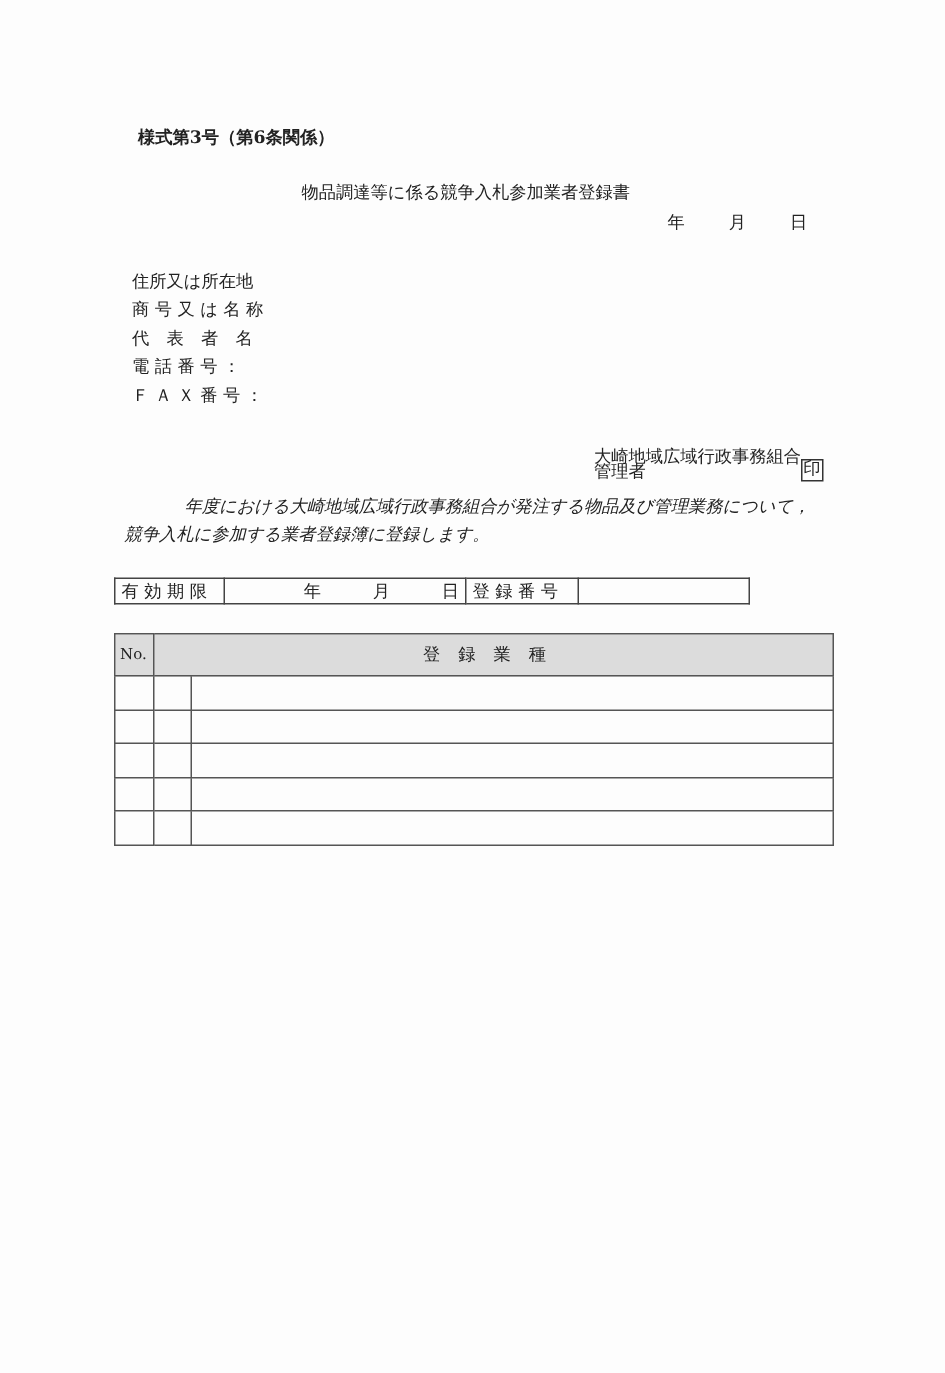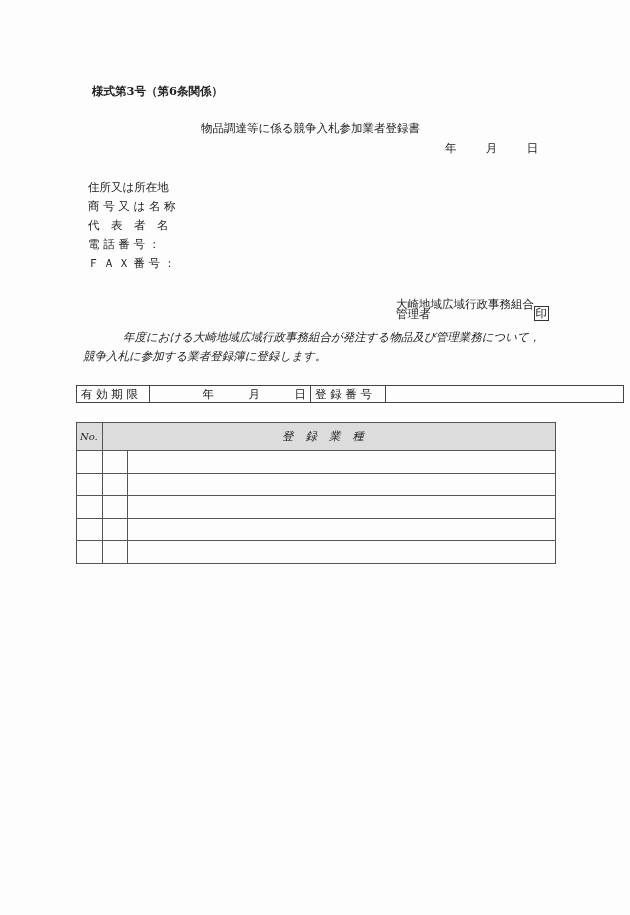--- a/index.html
+++ b/index.html
@@ -12,25 +12,25 @@
   .date span { display:inline-block; }
   .fields { left:88px; top:178px; line-height:19px; }
   .fields div { letter-spacing:0px; }
   .org { left:396px; top:273px;margin-top:24px; }
   .mgr { left:396px; top:307px; width:153px;font-family:Liberation Serif, serif; }
   .seal { position:absolute; right:0; top:-1px; border:1px solid #333; padding:0 1px; line-height:13px; }
   .body-text { left:86px; top:328px; line-height:19px;font-style:italic; }
   .body-text .l1 { padding-left:37px; }
   .body-text .l2 { margin-left:-3px; }
   table { border-collapse:collapse; position:absolute; }
-  .validity { left:76px; top:385px; width:548px; height:18px; }
+  .validity { left:76px; top:385px; width:424px; height:18px; }
   .validity td { border:1px solid #444; padding:0 4px; font-size:11.5px; }
   .registry { left:76px; top:422px; width:480px; }
   .registry td { border:1px solid #555; height:21.5px; padding:0; }
-  .registry .hdr td { background:#dcdcdc; height:27px;font-style:italic; }
+  .registry .hdr td { background:#dcdcdc; height:27px; }
   .registry .no { font-size:10px; padding-left:3px; }
   .ctr { text-align:center; letter-spacing:12px; }
 </style>
 </head>
 <body>
 
 <div class="abs form-no">様式第3号（第6条関係）</div>
 <div class="abs title">物品調達等に係る競争入札参加業者登録書</div>
 <div class="abs date">
   <span>年</span>

